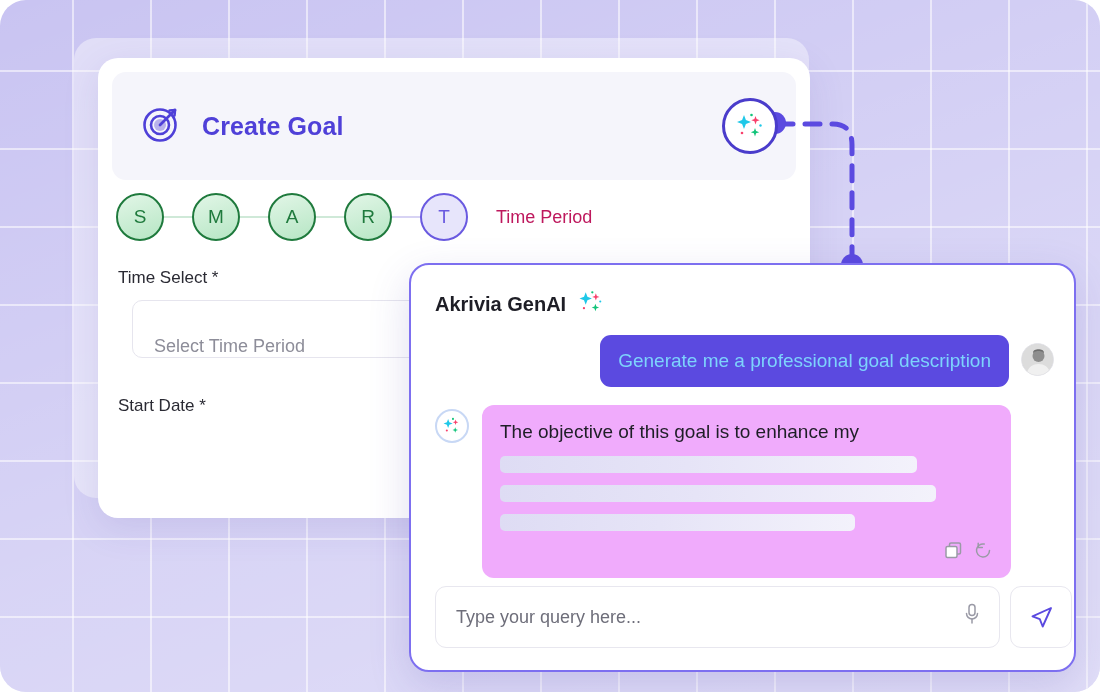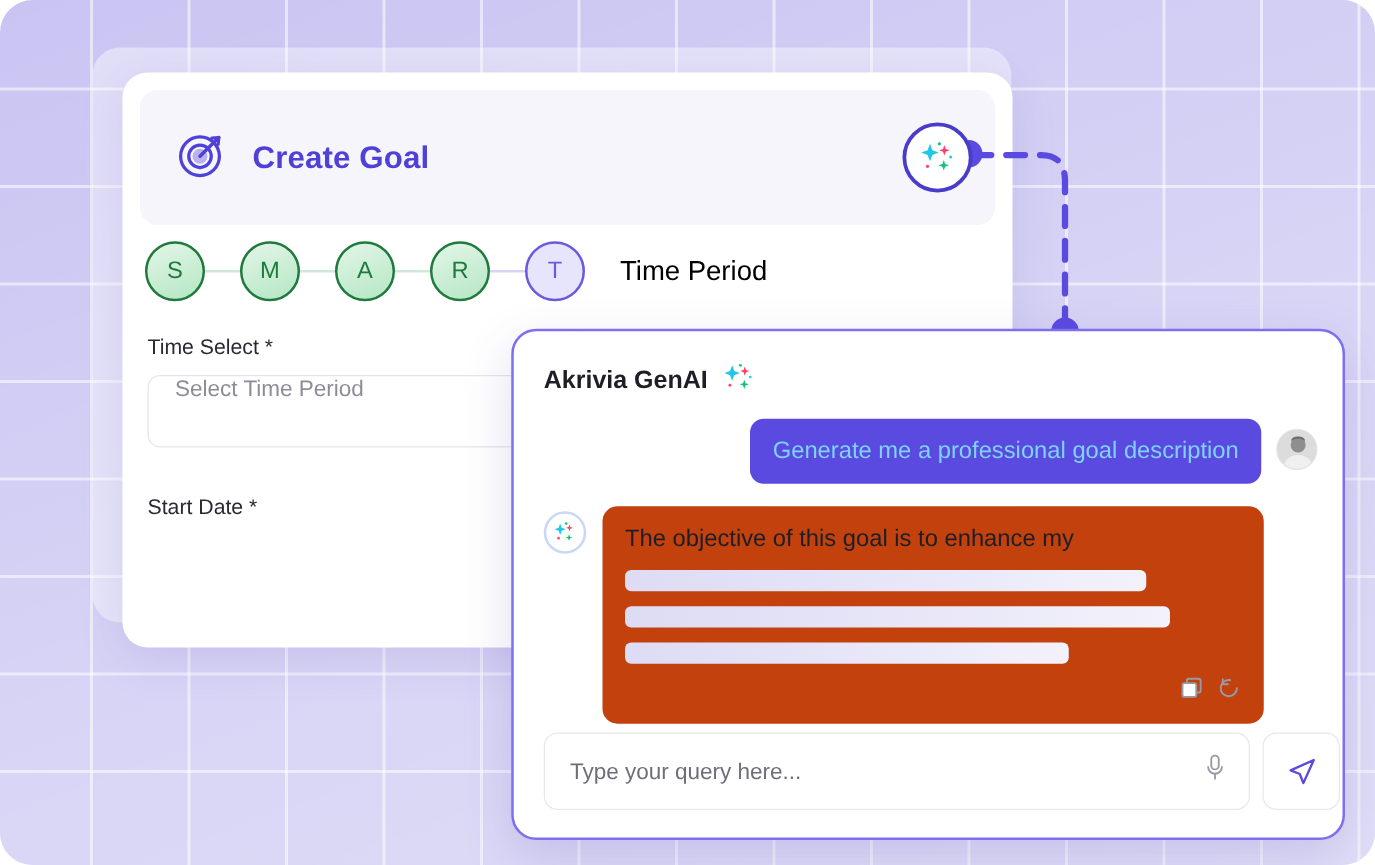--- a/index.html
+++ b/index.html
@@ -111,44 +111,45 @@
     color: #6a5ae0;
   }
   .step-line {
     width: 28px; height: 2px;
     background: #cfe9d8;
     flex: 0 0 auto;
   }
   .step-line.to-current { background: #d7d3f4; }
   #step-label {
     margin-left: 28px;
-    font-size: 22px;
-    color: #000000;
+    font-size: 18px;
+    color: #be185d;
     white-space: nowrap;
   }
 
   
   .field { position: absolute; left: 118px; z-index: 2; }
   #field-time { top: 268px; }
   #field-start { top: 396px; }
   .field-label {
     font-size: 17px;
     color: #2a2a33;
     margin-bottom: 12px;
   }
   .field-input {
     width: 380px; height: 58px;
     background: #ffffff;
     border: 1px solid #e6e5ee;
     border-radius: 10px;
-    display: flex; align-items: flex-start;
+    display: flex; align-items: flex-end;
     padding: 0 16px 0 21px;
     font-size: 18px;
     color: #8d8d99;
     position: relative;
+    margin-left: 14px;
   }
   .field-chevron {
     position: absolute; right: 18px; top: 50%;
     transform: translateY(-50%);
     color: #a7a7b4;
   }
 
   
   #chat-panel {
     position: absolute;
@@ -198,21 +199,21 @@
     margin-top: 18px;
   }
   #ai-avatar {
     width: 34px; height: 34px; border-radius: 50%;
     border: 2px solid #c8d8f5;
     background: #ffffff;
     display: flex; align-items: center; justify-content: center;
     flex: 0 0 auto; margin-top: 4px;
   }
   #ai-bubble {
-    background: #c2410c;
+    background: #f0abfc;
     border-radius: 12px;
     padding: 16px 18px 12px 18px;
     width: 529px;
     position: relative;
   }
   #ai-text {
     font-size: 19px; color: #1e1e26;
     margin-bottom: 13px;
   }
   .skel {

